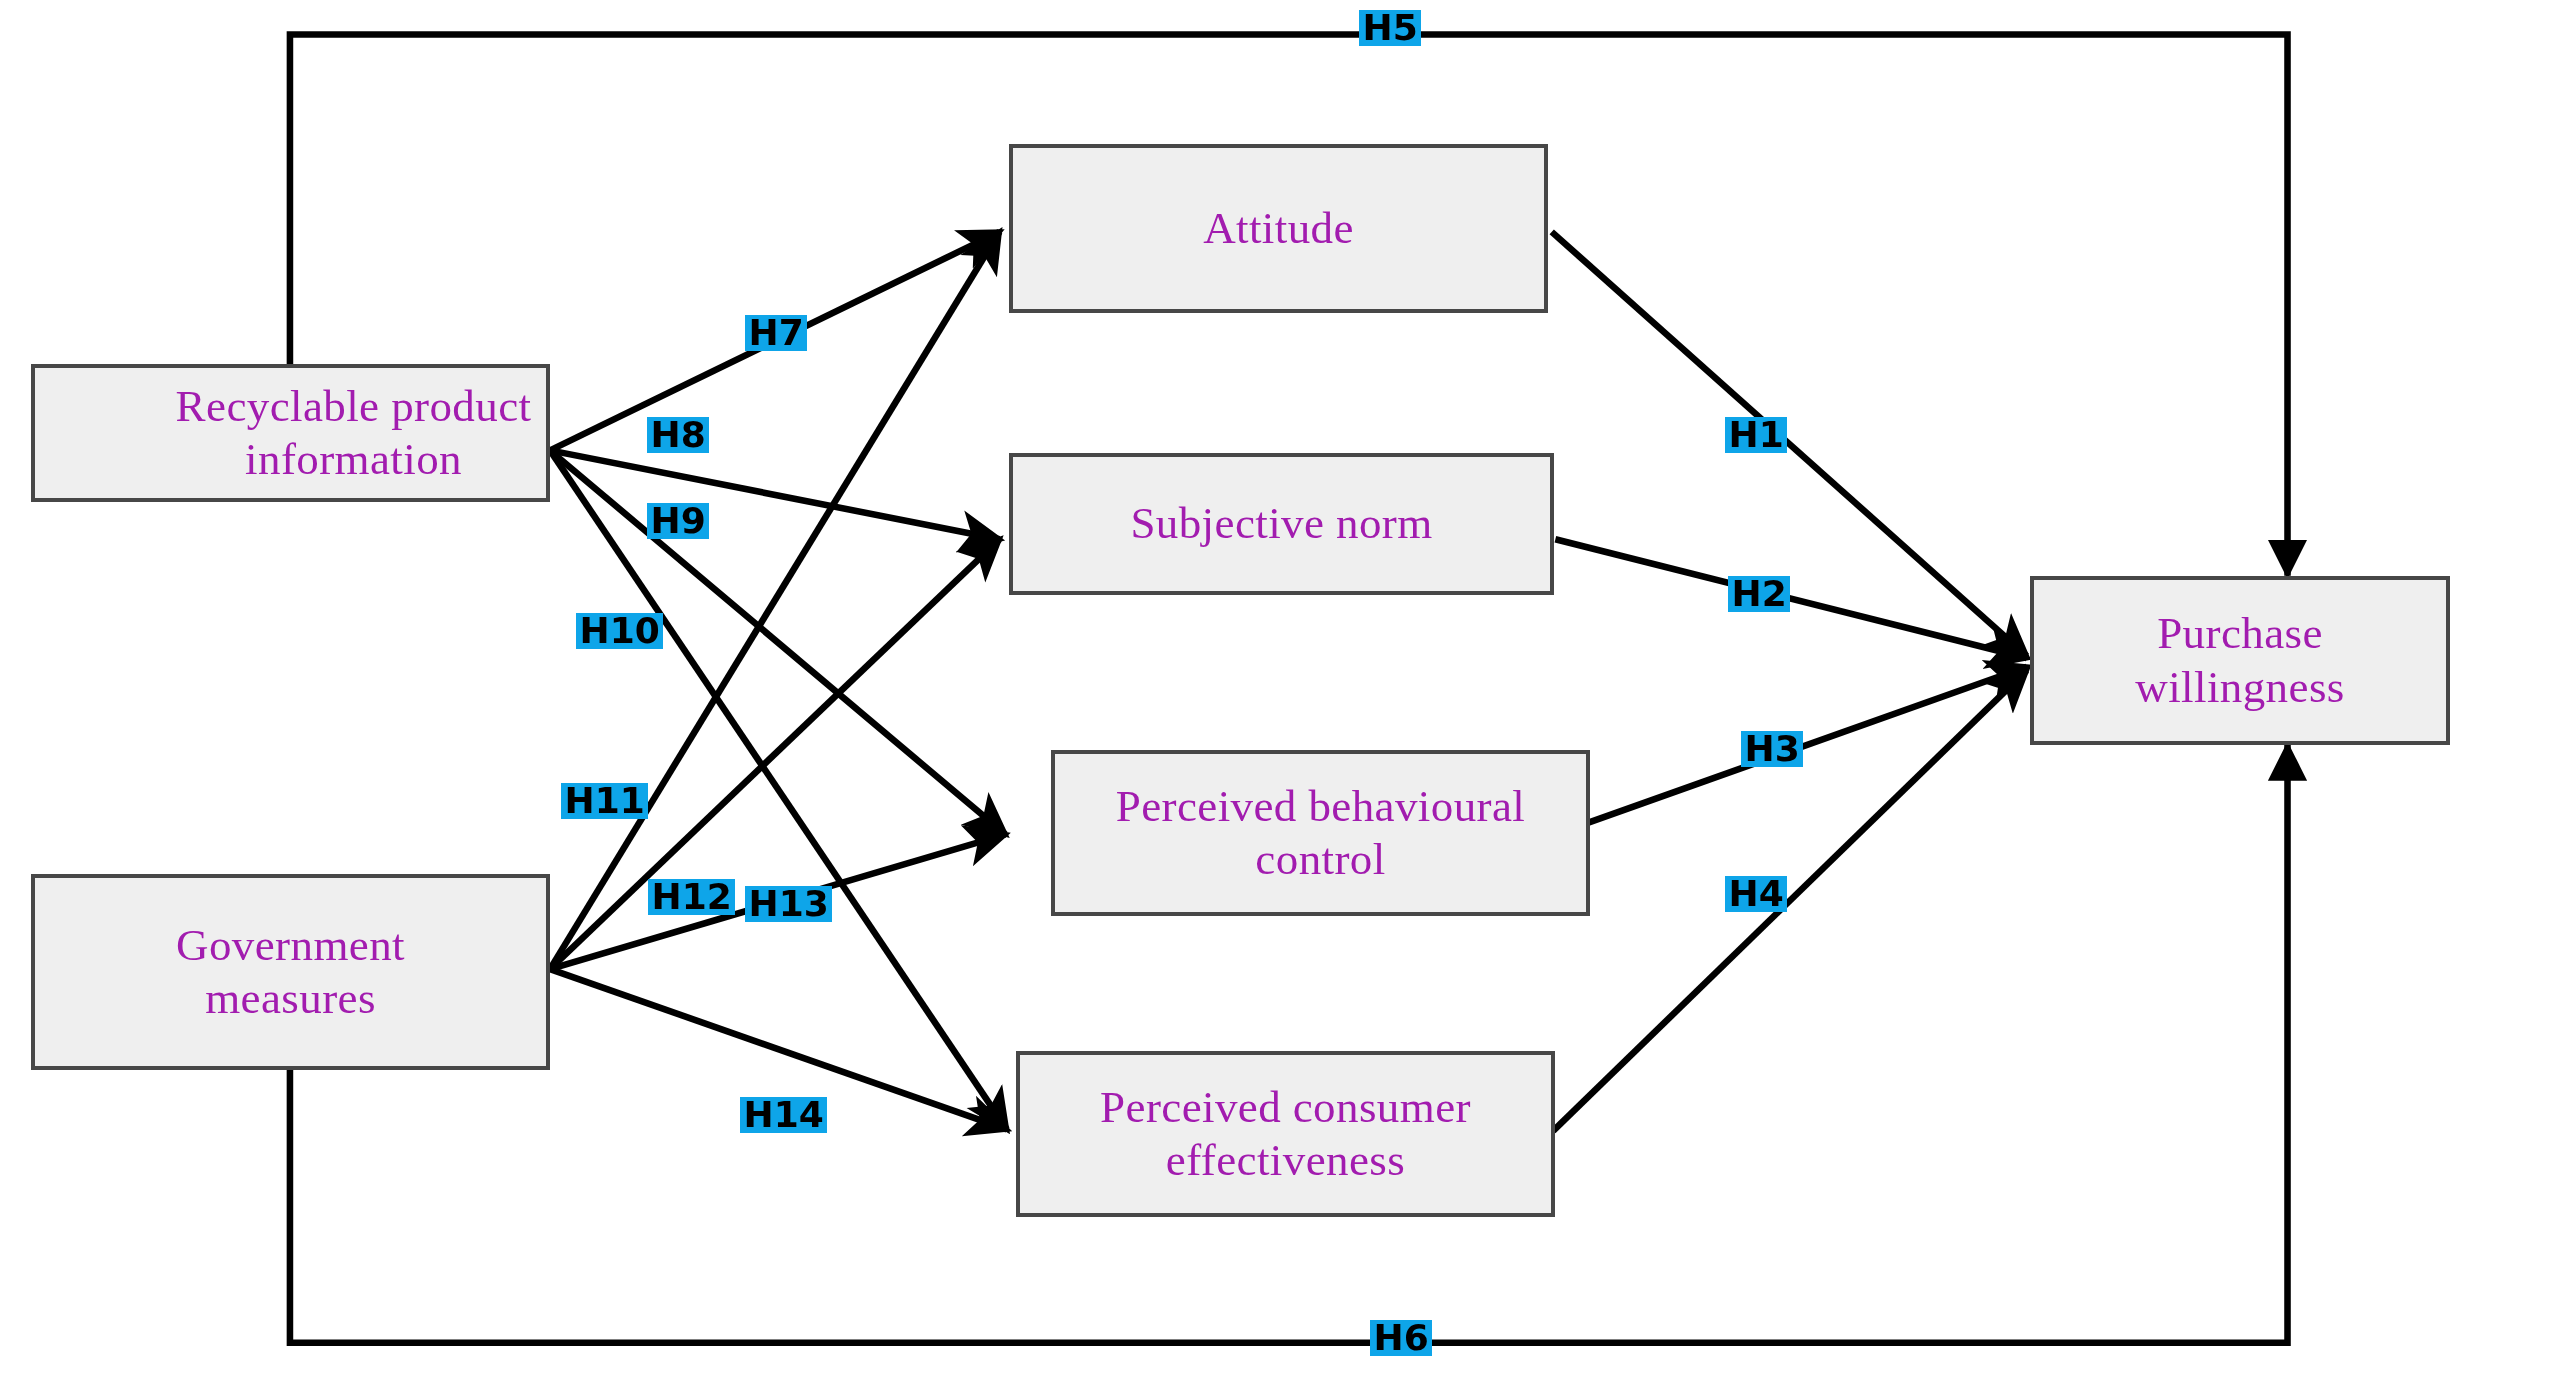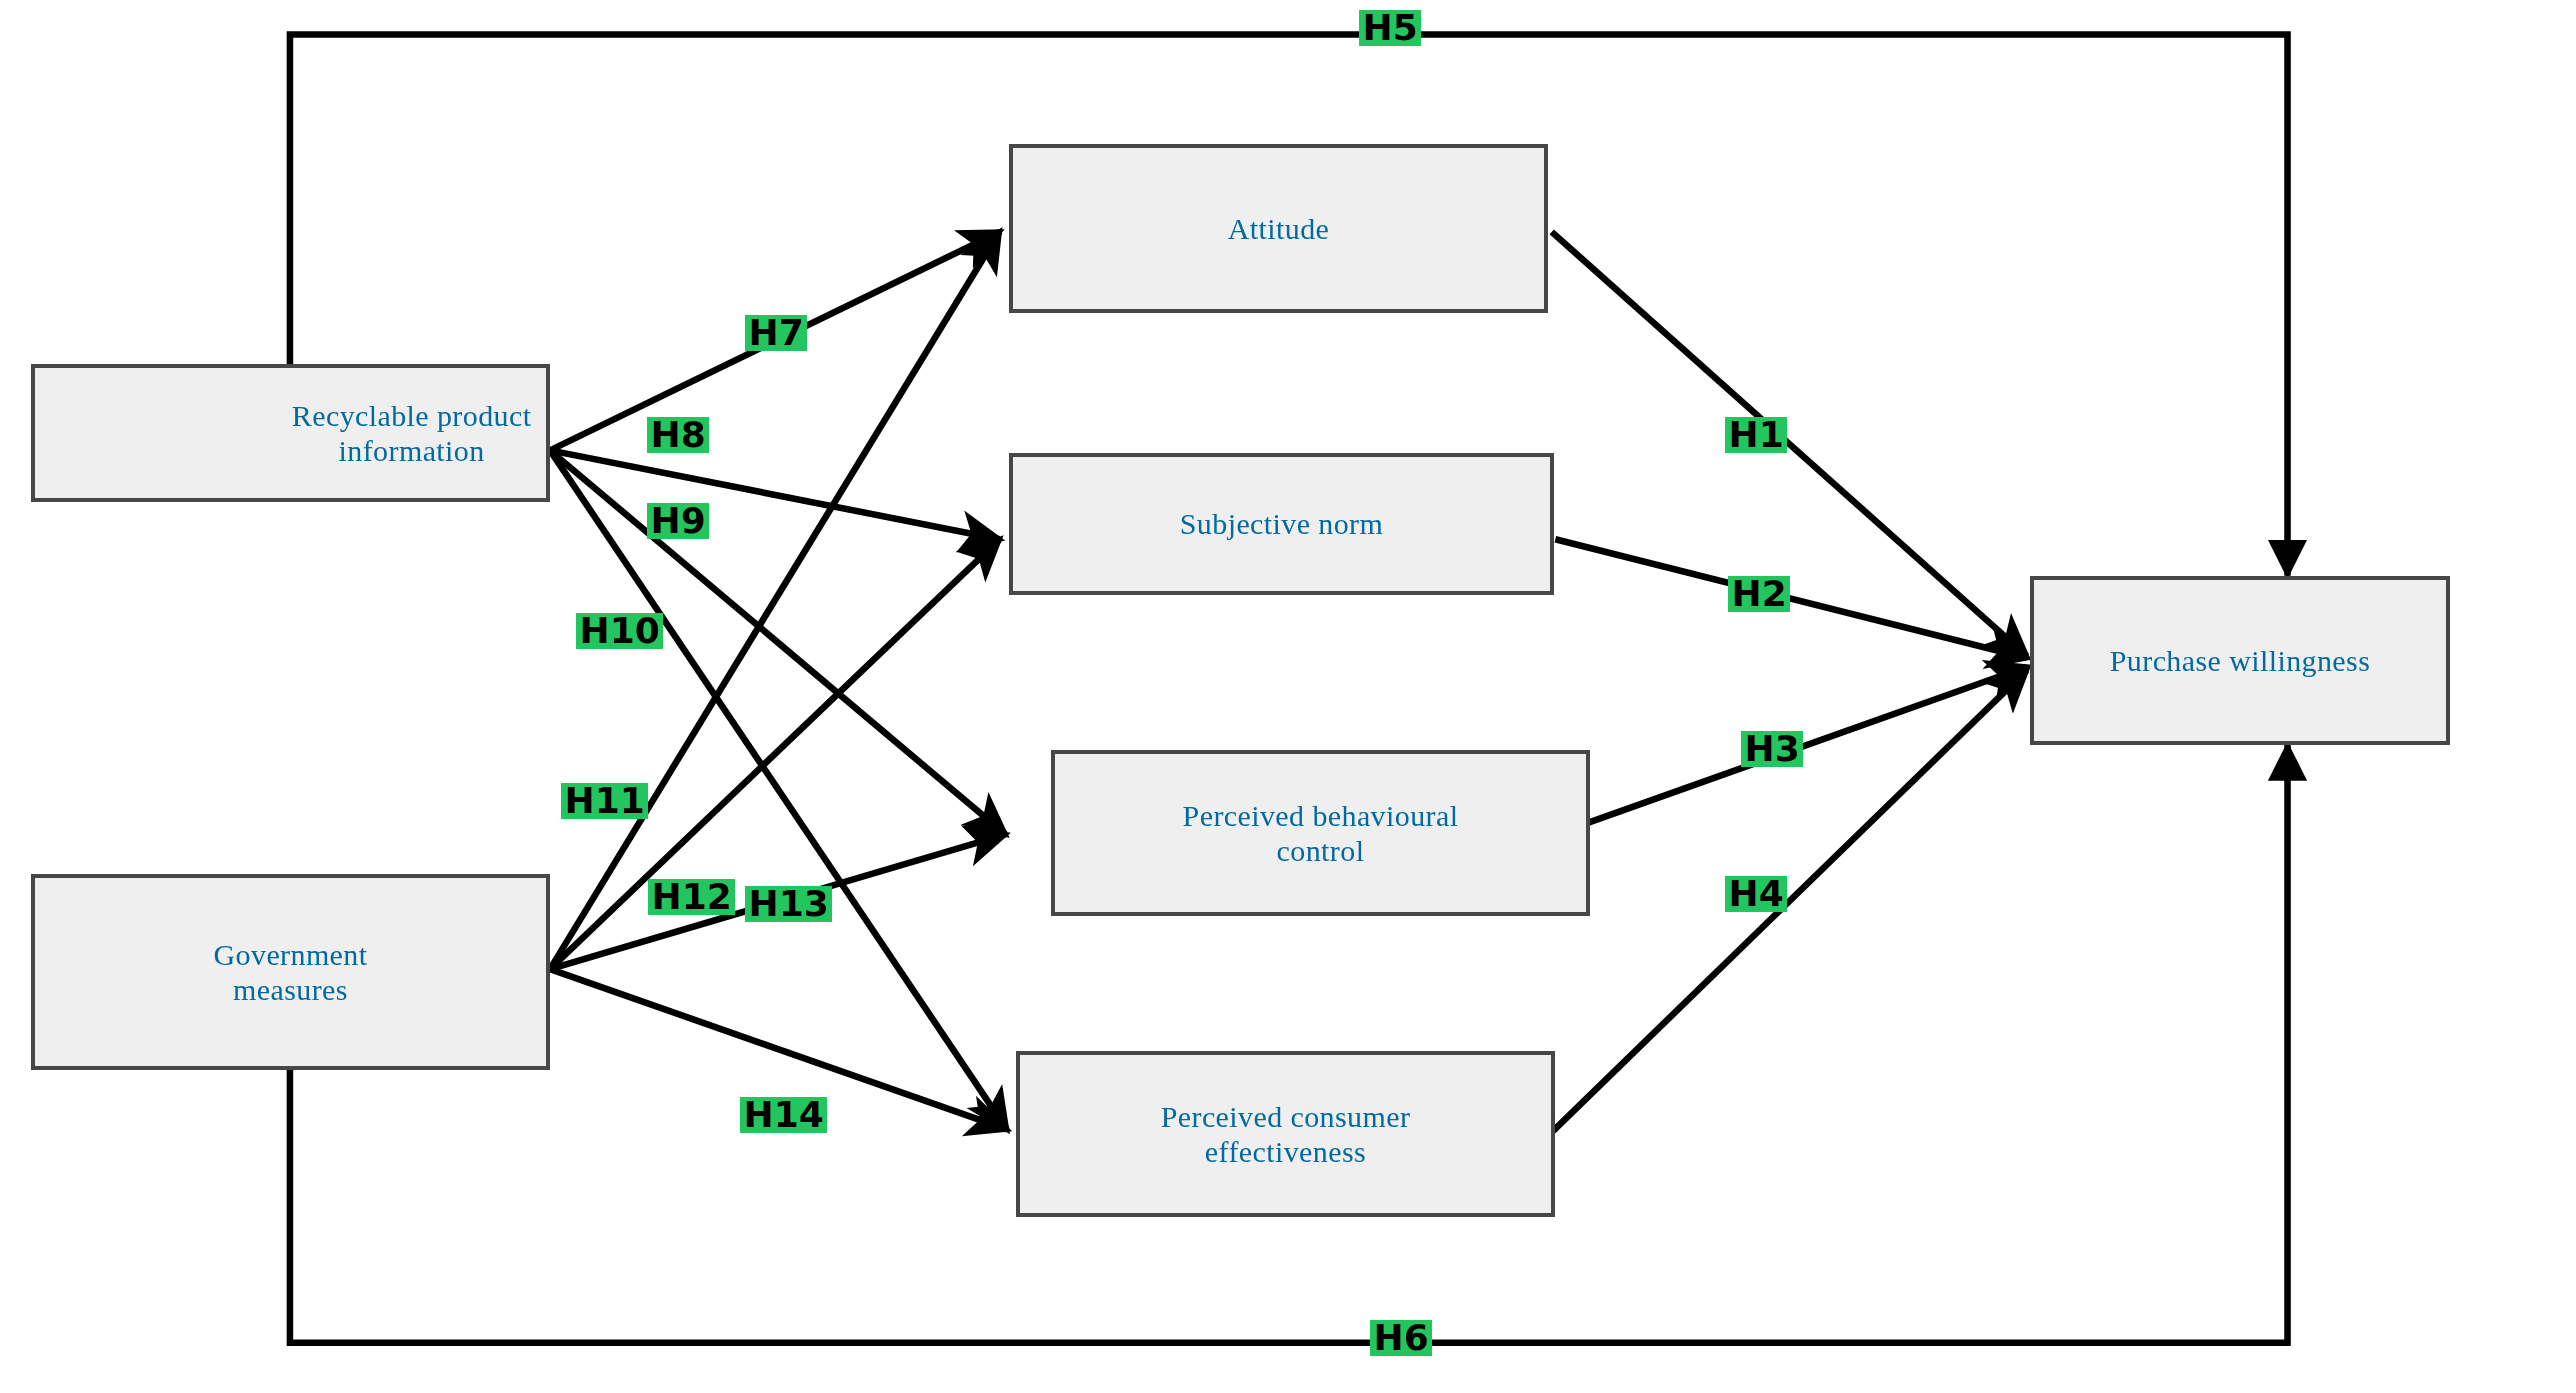--- a/index.html
+++ b/index.html
@@ -25,34 +25,34 @@
   .node {
     position: absolute;
     box-sizing: border-box;
     background: #efefef;
     border: 4.4px solid #474747;
     display: flex;
     align-items: center;
     justify-content: center;
     text-align: center;
     line-height: 1.18;
-    color: #0369a1;
+    color: #a21caf;
     font-family: "Liberation Serif", "DejaVu Serif", serif;
-    font-size: 30px;
+    font-size: 45px;
     letter-spacing: 0.4px;
     z-index: 3;
   }
   .node span { display: block; padding: 0 7.3px; }
   .hlabel {
     position: absolute;
     font-family: "DejaVu Sans", "Liberation Sans", sans-serif;
     font-weight: bold;
     font-size: 36px;
     color: #000000;
-    background: #22c55e;
+    background: #0ea5e9;
     padding: 0 3.6px;
     white-space: nowrap;
     line-height: 1;
     z-index: 5;
   }
 </style>
 </head>
 <body>
 
 <div id="stage">

